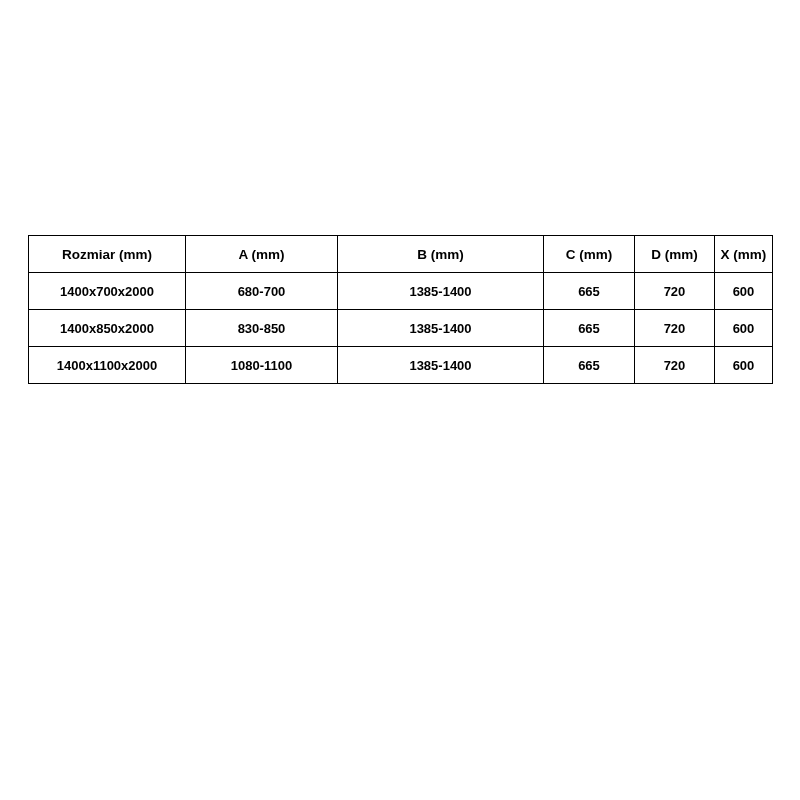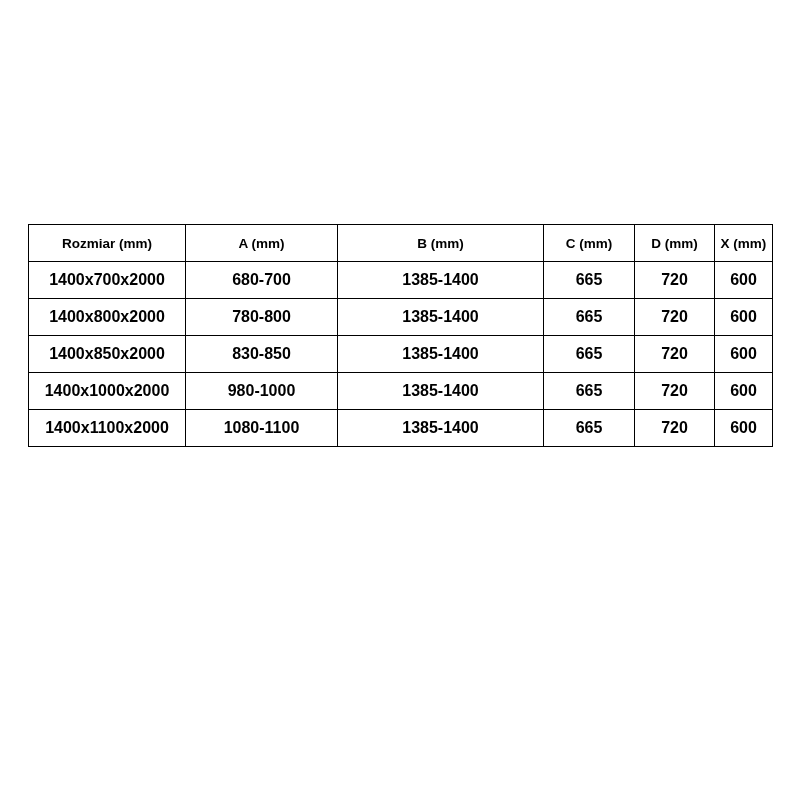--- a/index.html
+++ b/index.html
@@ -15,34 +15,34 @@
   }
   .page {
     position: relative;
     width: 800px;
     height: 800px;
     background: #ffffff;
   }
   .table-wrap {
     position: absolute;
     left: 28px;
-    top: 224px;
+    top: 235px;
     width: 744px;
   }
   table.spec-table {
     border-collapse: collapse;
     width: 744px;
     table-layout: fixed;
   }
   table.spec-table th,
   table.spec-table td {
     border: 1px solid #000000;
     text-align: center;
     vertical-align: middle;
-    font-size: 16px;
+    font-size: 13px;
     height: 37px;
     padding: 0 4px;
     box-sizing: border-box;
     white-space: nowrap;
     overflow: hidden;
   }
   table.spec-table th {
     font-weight: bold;
     font-size: 13.5px;
   }
@@ -84,38 +84,22 @@
       <tbody>
         <tr>
           <td>1400x700x2000</td>
           <td>680-700</td>
           <td>1385-1400</td>
           <td>665</td>
           <td>720</td>
           <td>600</td>
         </tr>
         <tr>
-          <td>1400x800x2000</td>
-          <td>780-800</td>
-          <td>1385-1400</td>
-          <td>665</td>
-          <td>720</td>
-          <td>600</td>
-        </tr>
-        <tr>
           <td>1400x850x2000</td>
           <td>830-850</td>
-          <td>1385-1400</td>
-          <td>665</td>
-          <td>720</td>
-          <td>600</td>
-        </tr>
-        <tr>
-          <td>1400x1000x2000</td>
-          <td>980-1000</td>
           <td>1385-1400</td>
           <td>665</td>
           <td>720</td>
           <td>600</td>
         </tr>
         <tr>
           <td>1400x1100x2000</td>
           <td>1080-1100</td>
           <td>1385-1400</td>
           <td>665</td>

